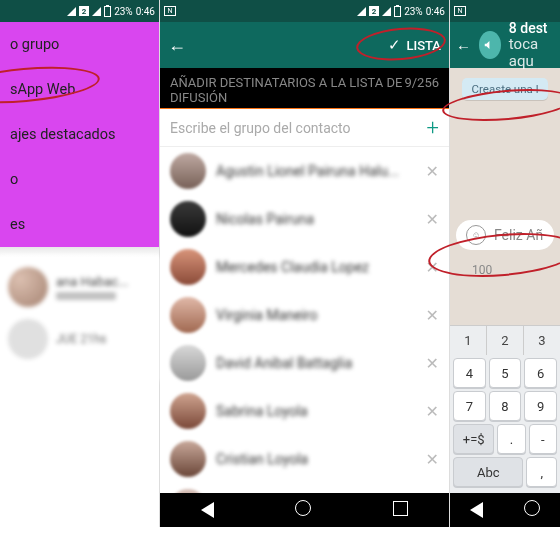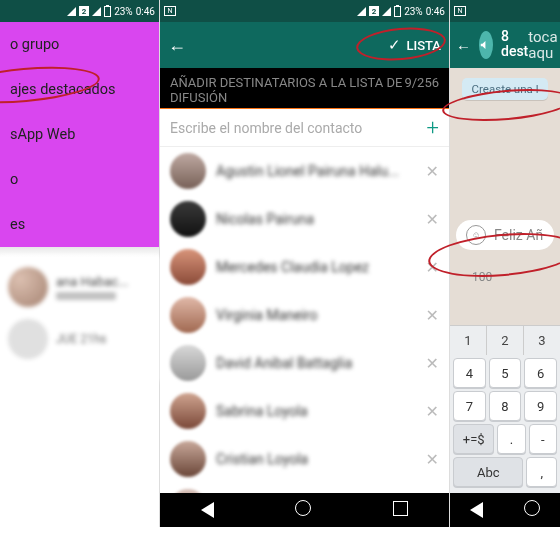--- a/index.html
+++ b/index.html
@@ -18,21 +18,21 @@
   .ico-bat::before { content: ""; position: absolute; top: -2px; left: 1px; width: 3px; height: 2px; background: #fff; }
   .ico-n { border: 1px solid #fff; width: 12px; height: 10px; font-size: 7px; display: flex; align-items: center; justify-content: center; }
 
   
   .appbar { background: #0e695e; color: #fff; height: 46px; display: flex; align-items: center; padding: 0 8px; gap: 12px; }
   .appbar .title { font-size: 17px; font-weight: 500; }
   .appbar .back { font-size: 18px; }
   .appbar .act { margin-left: auto; display: flex; align-items: center; gap: 6px; font-size: 13px; font-weight: 500; }
   .chkmark { font-size: 15px; }
   .appbar .av { width: 28px; height: 28px; border-radius: 50%; background: #4db6ac; display: flex; align-items: center; justify-content: center; }
-  .appbar .hcol { display: flex; flex-direction: row; line-height: 1.1; }
+  .appbar .hcol { display: flex; flex-direction: column; line-height: 1.1; }
   .appbar .h1 { font-size: 14px; font-weight: 500; }
   .appbar .h2 { font-size: 15px; opacity: 0.85; }
 
   
   .menu { background: #d946ef; }
   .menu .item { padding: 14px 10px; font-size: 14.5px; color: #222; border-bottom: 0; }
   .menu-shadow { height: 10px; background: linear-gradient(#e8e8e8, #fff); }
   .chat-blur { background: #fff; padding: 10px 8px; filter: blur(2px); opacity: 0.9; }
   .chat-row { display: flex; align-items: center; gap: 8px; margin-bottom: 12px; }
   .avatar { width: 40px; height: 40px; border-radius: 50%; background: radial-gradient(circle at 30% 30%, #d8b9a8, #9c7764); flex-shrink: 0; }
@@ -48,21 +48,21 @@
   .cname { font-size: 14px; color: #333; filter: blur(2px); flex: 1; white-space: nowrap; overflow: hidden; }
   .xbtn { color: #bbb; font-size: 16px; }
   .av2 { width: 36px; height: 36px; border-radius: 50%; flex-shrink: 0; filter: blur(1.5px); }
 
   
   .chatbg { background: #e5ddd5; flex: 1; display: flex; flex-direction: column; align-items: center; padding: 10px 6px 0; }
   .chip { background: #d4eaf4; color: #4b6e80; font-size: 11.5px; padding: 4px 10px; border-radius: 5px; box-shadow: 0 1px 0 rgba(0,0,0,0.12); }
   .composer { background: #fff; border-radius: 18px; display: flex; align-items: center; padding: 5px 10px; gap: 8px; margin: 120px 0 3px; width: 100%; }
   .emoji { width: 20px; height: 20px; border: 1.5px solid #999; border-radius: 50%; display: flex; align-items: center; justify-content: center; font-size: 9px; color: #999; }
   .msgtxt { color: #888; font-size: 14px; }
-  .counter { color: #888; font-size: 12px; align-self: flex-start; margin-left: 16px; margin-top: 17px; }
+  .counter { color: #888; font-size: 12px; align-self: flex-start; margin-left: 16px; margin-top: 10px; }
   .kbd-sug { background: #eceef0; border-top: 1px solid #ccc; display: flex; height: 30px; }
   .sug { flex: 1; display: flex; align-items: center; justify-content: center; font-size: 13px; color: #444; border-right: 1px solid #ccc; }
   .sug:last-child { border-right: none; }
   .kbd { background: #eceef0; padding: 3px; }
   .krow { display: flex; gap: 3px; margin-bottom: 3px; }
   .key { background: #fff; border: 1px solid #c9ccd0; border-radius: 4px; height: 30px; display: flex; align-items: center; justify-content: center; font-size: 13px; color: #333; flex: 1; box-shadow: 0 1px 0 #c9ccd0; }
   .key.mod { background: #dfe2e6; }
   .wide { flex: 1.5; }
   .wider { flex: 2.4; }
 
@@ -88,22 +88,22 @@
         <span class="ico-sig"></span>
         <span class="ico-badge">2</span>
         <span class="ico-sig"></span>
         <span class="ico-bat"></span>
         <span>23%</span>
         <span>0:46</span>
       </div>
     </div>
     <div class="menu">
       <div class="item">o grupo</div>
+      <div class="item">sApp Web</div>
       <div class="item">ajes destacados</div>
-      <div class="item">sApp Web</div>
       <div class="item">o</div>
       <div class="item">es</div>
     </div>
     <div class="menu-shadow"></div>
     <div class="chat-blur">
       <div class="chat-row">
         <div class="avatar"></div>
         <div class="chat-col">
           <span style="font-size:13px;color:#333;">ana Habac...</span>
           <div class="grey-line w60"></div>
@@ -138,21 +138,21 @@
       <div class="act">
         <span class="chkmark">✓</span>
         <span>LISTA</span>
       </div>
     </div>
     <div class="addrow">
       <span>AÑADIR DESTINATARIOS A LA LISTA DE DIFUSIÓN</span>
       <span>9/256</span>
     </div>
     <div class="search">
-      <span>Escribe el nombre del contacto</span>
+      <span>Escribe el grupo del contacto</span>
       <span class="plus">+</span>
     </div>
     <div class="list" id="contact-list">
         <div class="crow">
           <div class="av2" style="background: linear-gradient(rgb(191, 169, 162), rgb(119, 96, 87));"></div>
           <div class="cname">Agustin Lionel Pairuna Halu...</div>
           <div class="xbtn">✕</div>
         </div>
         <div class="crow">
           <div class="av2" style="background: linear-gradient(rgb(58, 58, 58), rgb(17, 17, 17));"></div>

